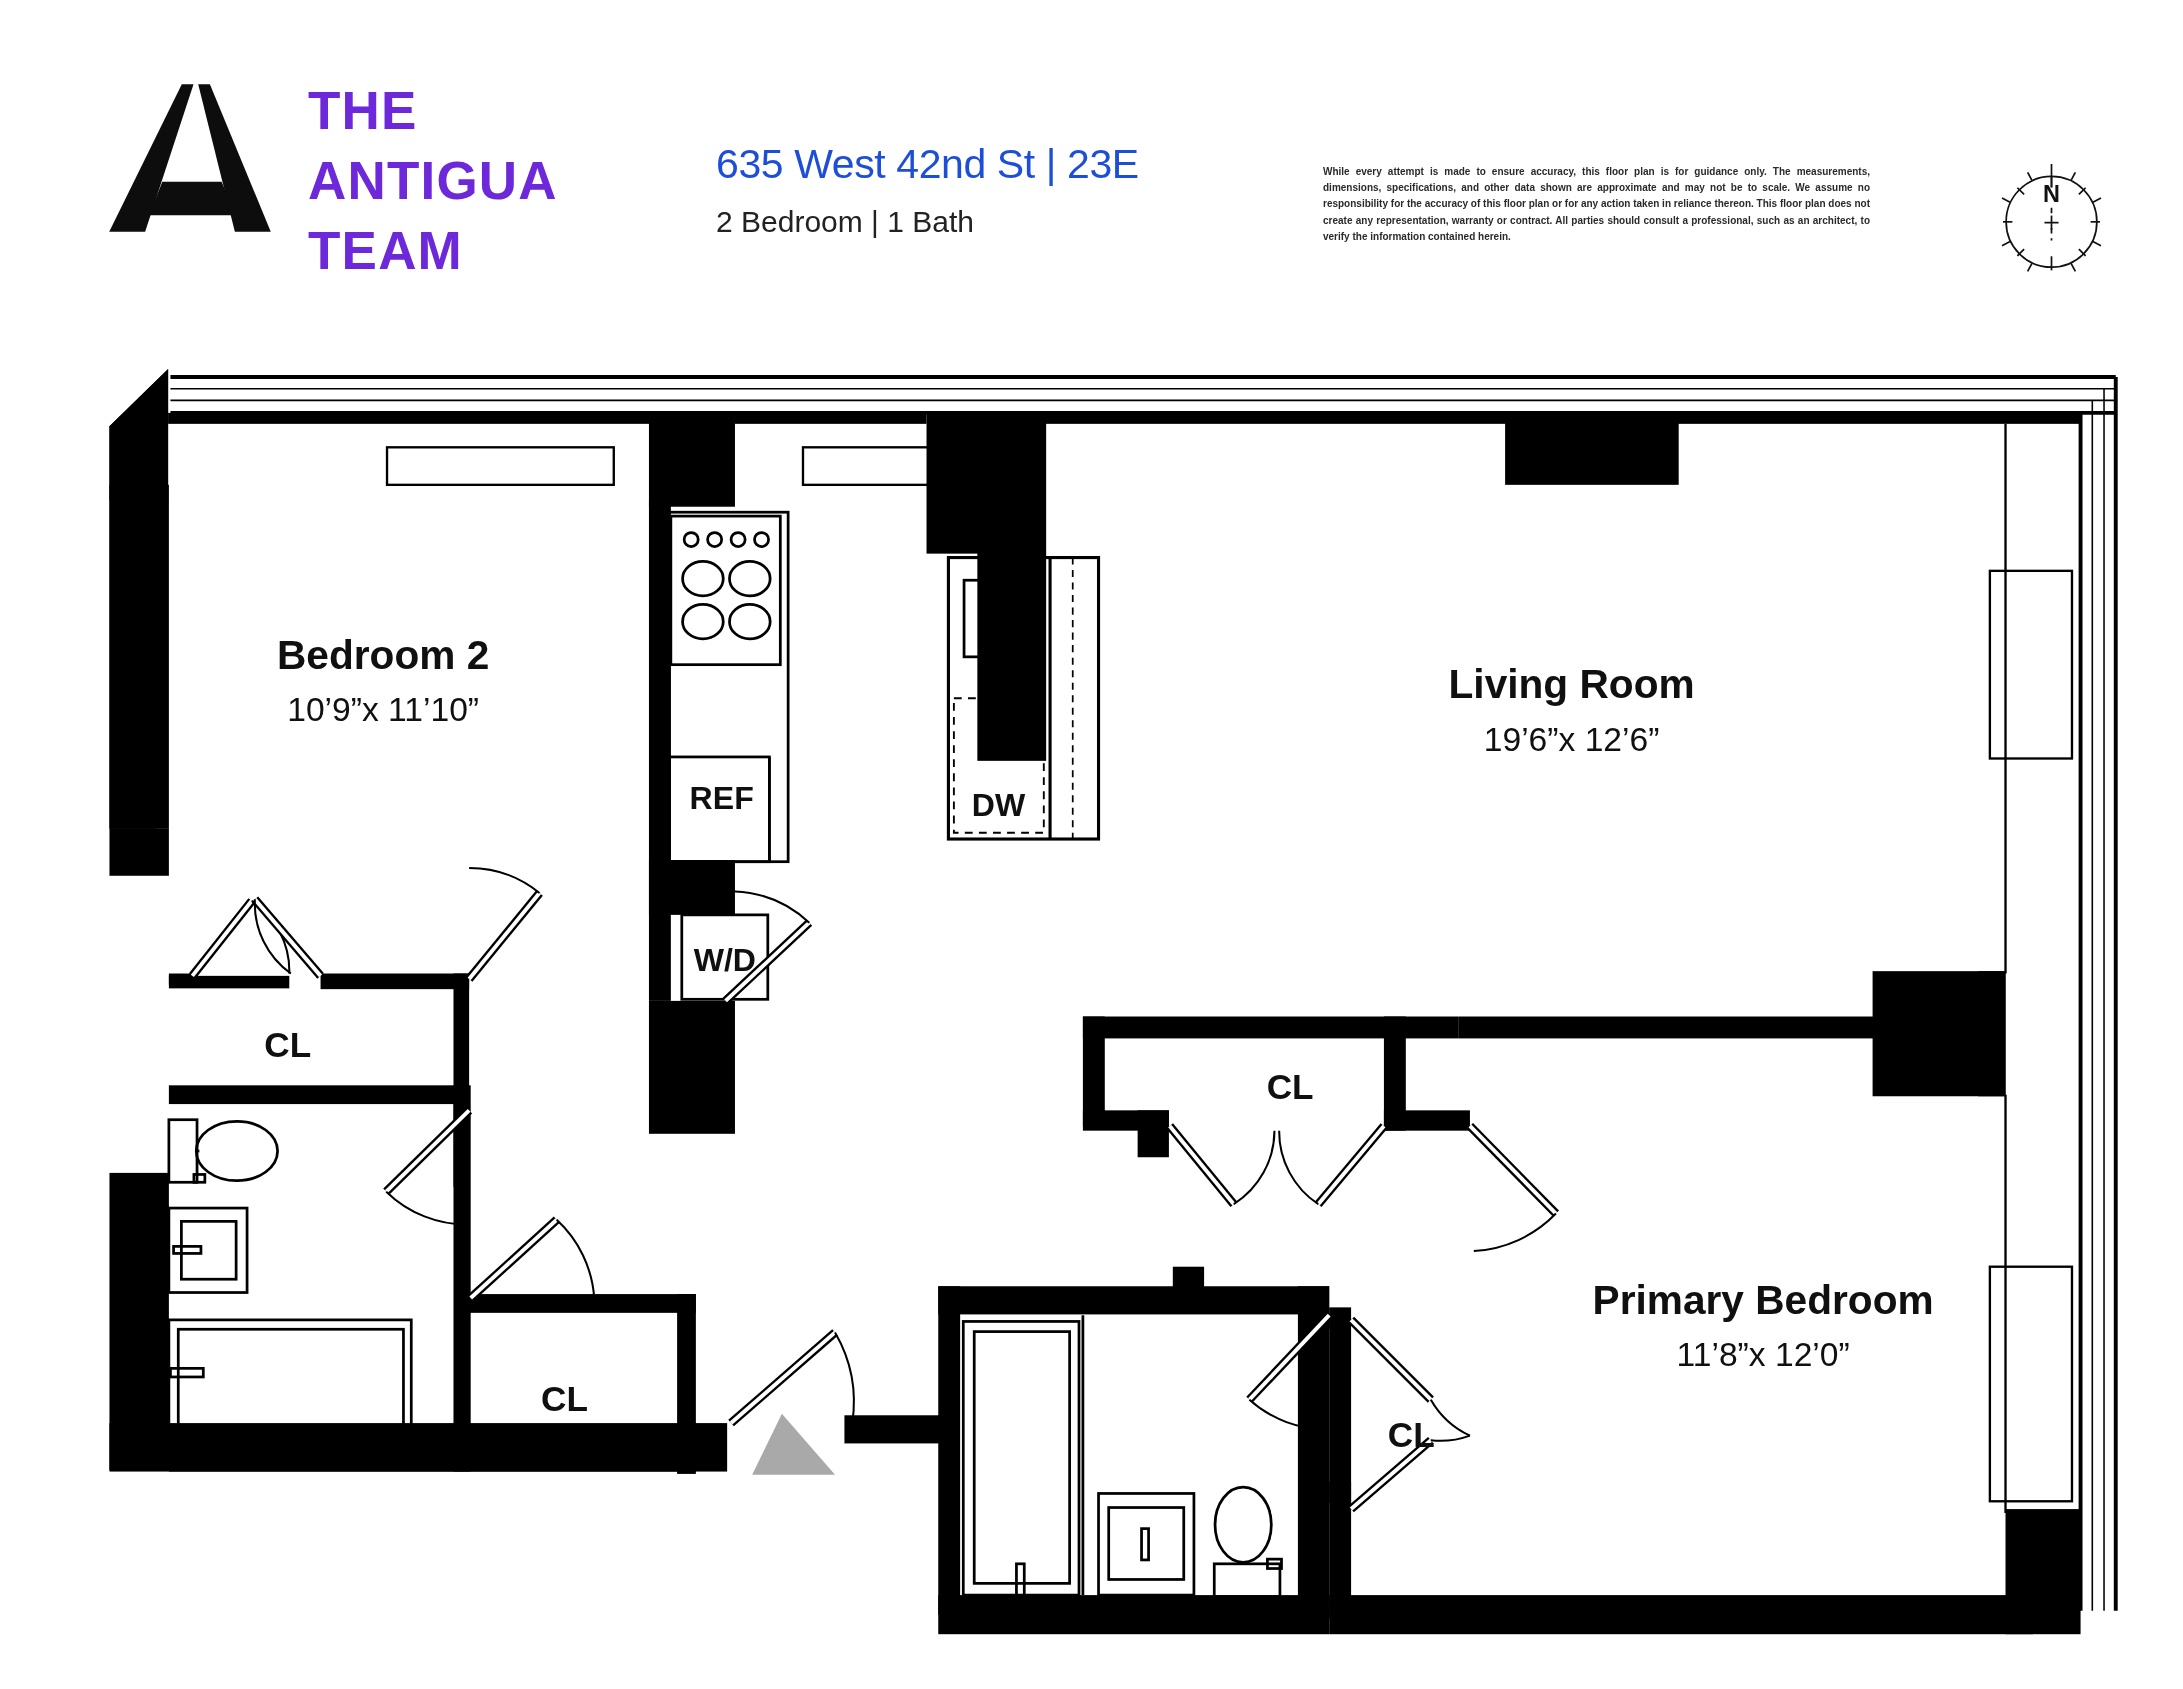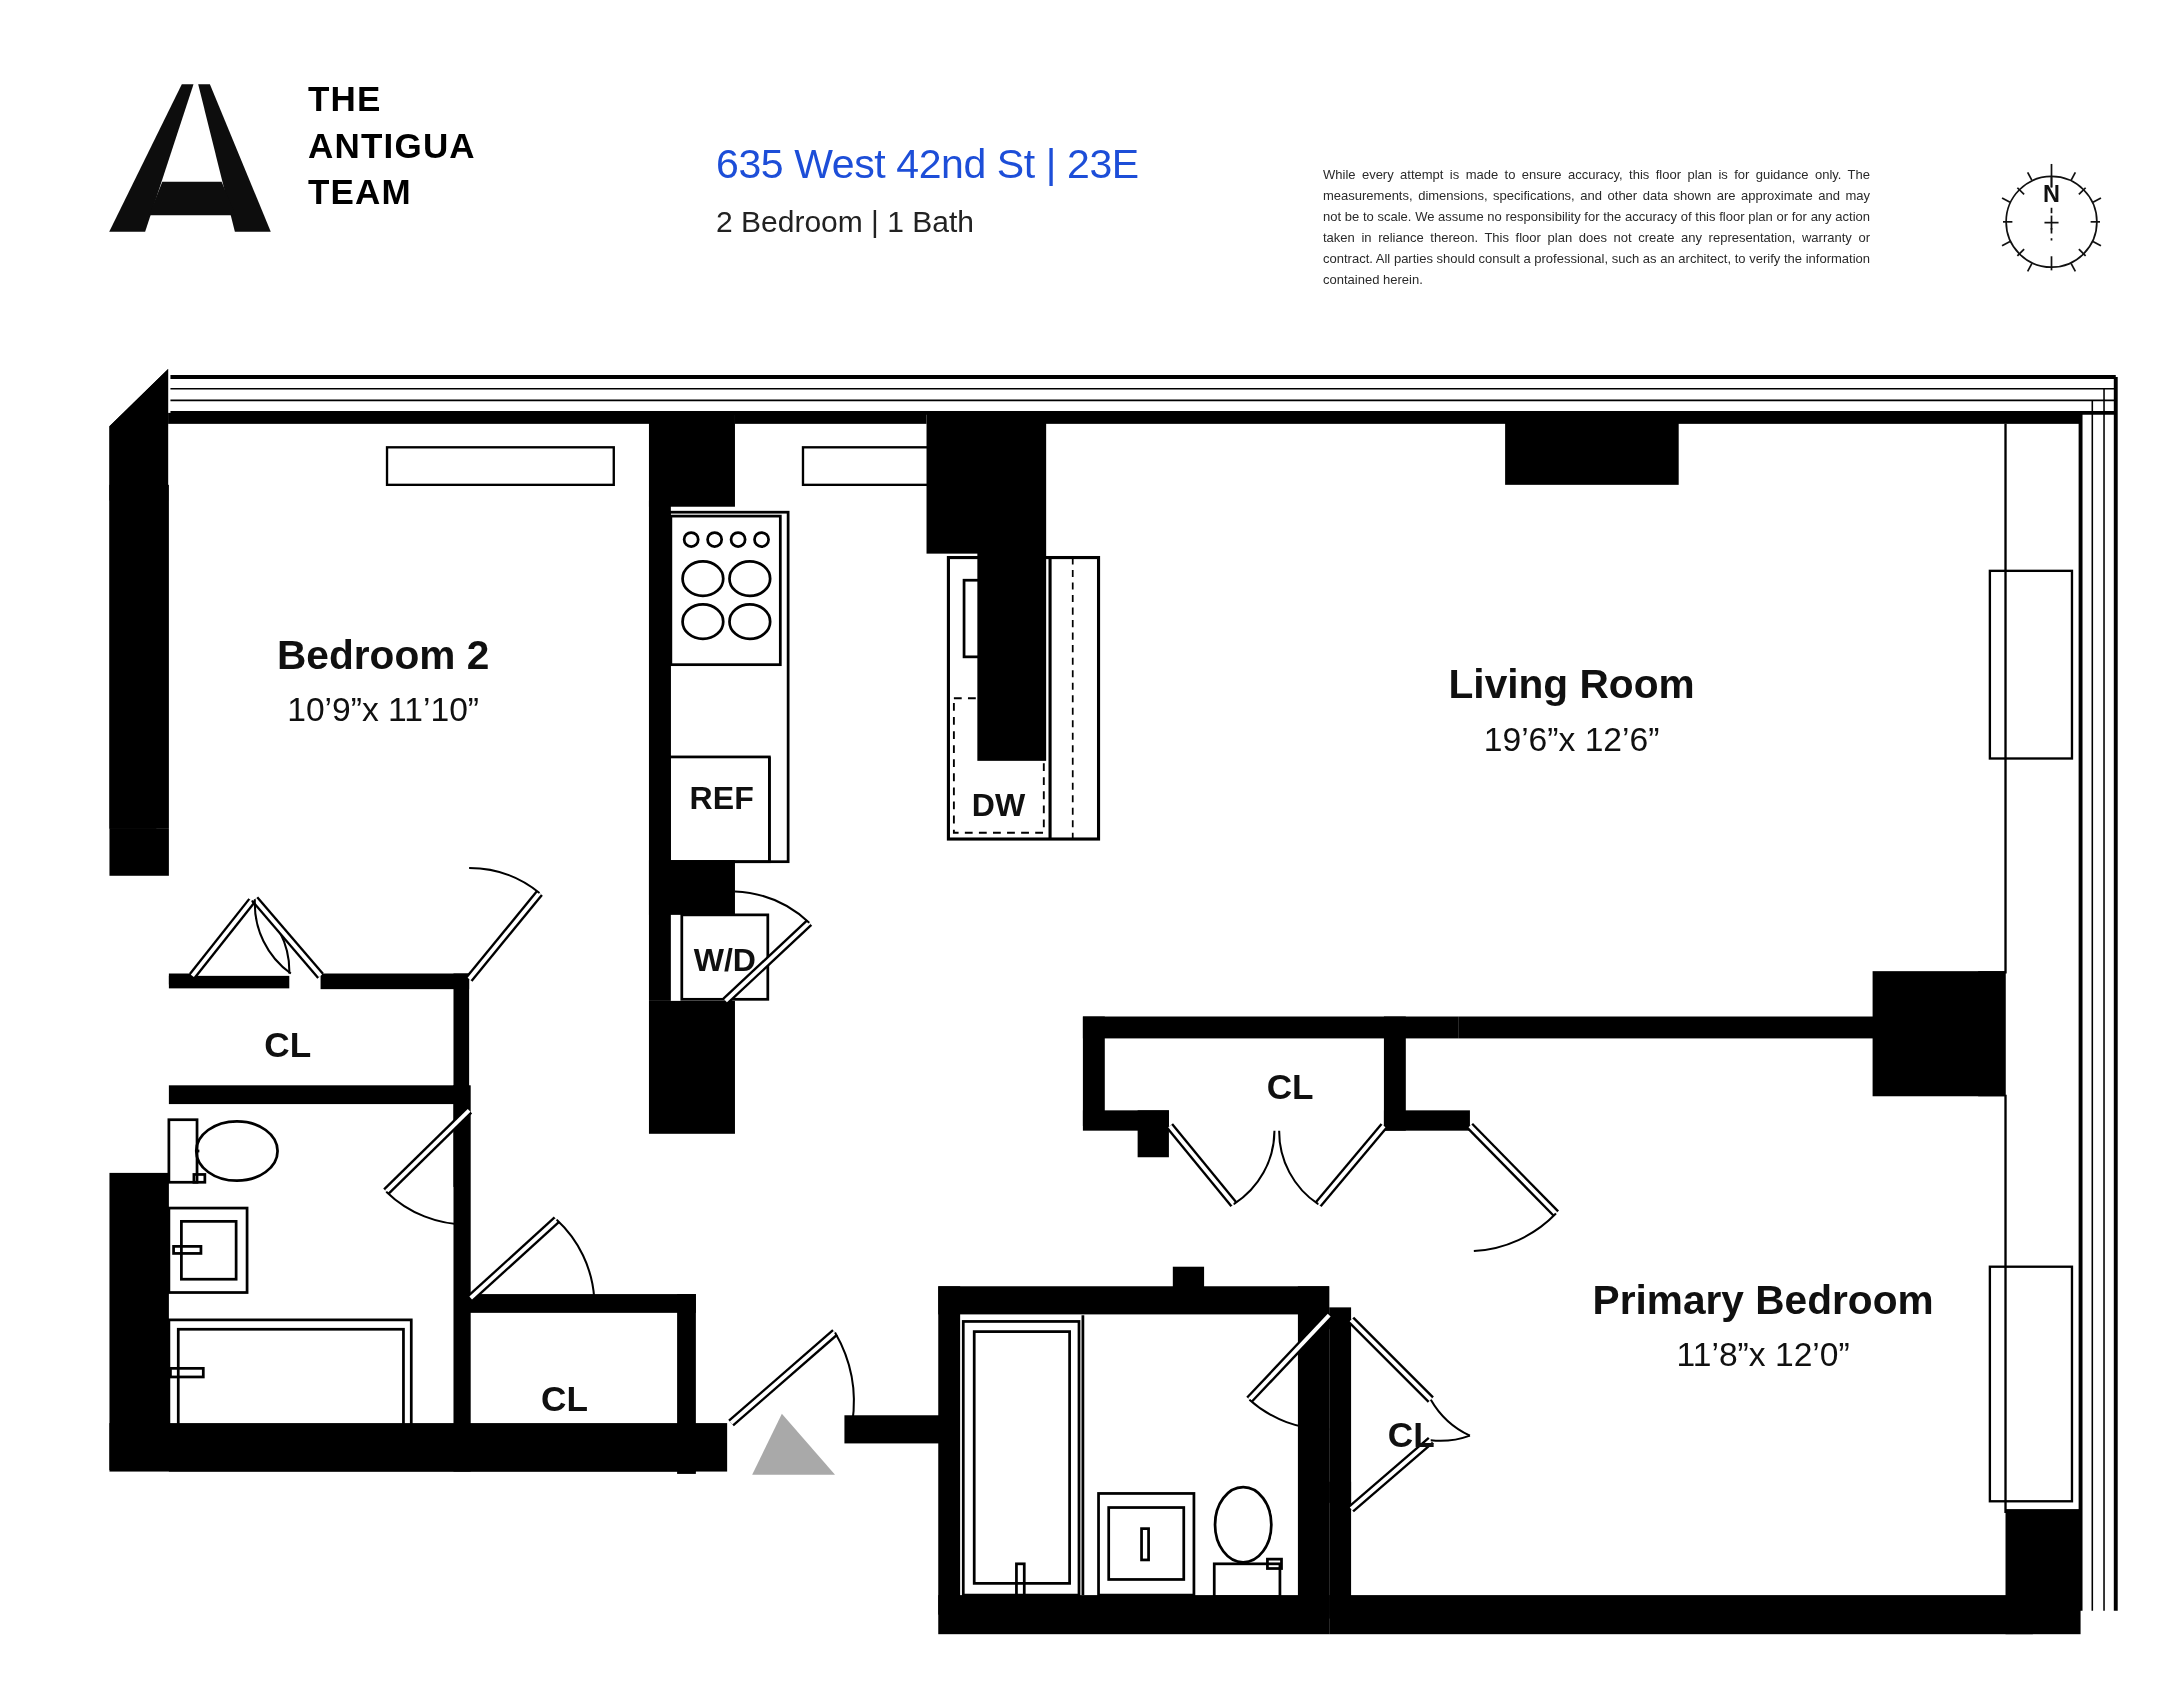--- a/index.html
+++ b/index.html
@@ -11,29 +11,29 @@
     position:relative;
   }
   #sheet{position:relative;width:2183px;height:1689px;background:#fff;}
 
   
   .header{position:absolute;left:0;top:0;width:2183px;height:328px;}
 
   .brand{position:absolute;left:106px;top:78px;width:485px;height:164px;}
   .brand-logo{position:absolute;left:0;top:0;width:168px;height:160px;}
   .brand-text{position:absolute;left:202px;top:-1.6px;
-    font-weight:700;font-size:35px;line-height:1.32;letter-spacing:1.2px;color:#000000;}
+    font-weight:700;font-size:53px;line-height:1.32;letter-spacing:1.2px;color:#6d28d9;}
   .brand-text div{white-space:nowrap;}
 
   .titleblock{position:absolute;left:716px;top:141px;}
   .addr{font-size:41px;font-weight:400;color:#1d4ed8;letter-spacing:-0.4px;white-space:nowrap;}
   .sub{font-size:30px;font-weight:400;color:#222;margin-top:17px;white-space:nowrap;}
 
   .disclaimer{position:absolute;left:1323px;top:164px;width:547px;
-    font-size:13px;line-height:1.62;color:#2a2a2a;text-align:justify;}
+    font-size:10px;line-height:1.62;color:#2a2a2a;text-align:justify;font-weight:bold;}
 
   .compass{position:absolute;left:1985px;top:153px;width:133px;height:133px;}
 
   
   .plan{position:absolute;left:0;top:0;width:2183px;height:1689px;}
   svg{display:block;}
   .rl{font-family:"Liberation Sans",sans-serif;font-weight:700;fill:#101010;}
   .rd{font-family:"Liberation Sans",sans-serif;font-weight:400;fill:#101010;}
   .cl{font-family:"Liberation Sans",sans-serif;font-weight:700;fill:#101010;}
   .ap{font-family:"Liberation Sans",sans-serif;font-weight:700;fill:#101010;}

